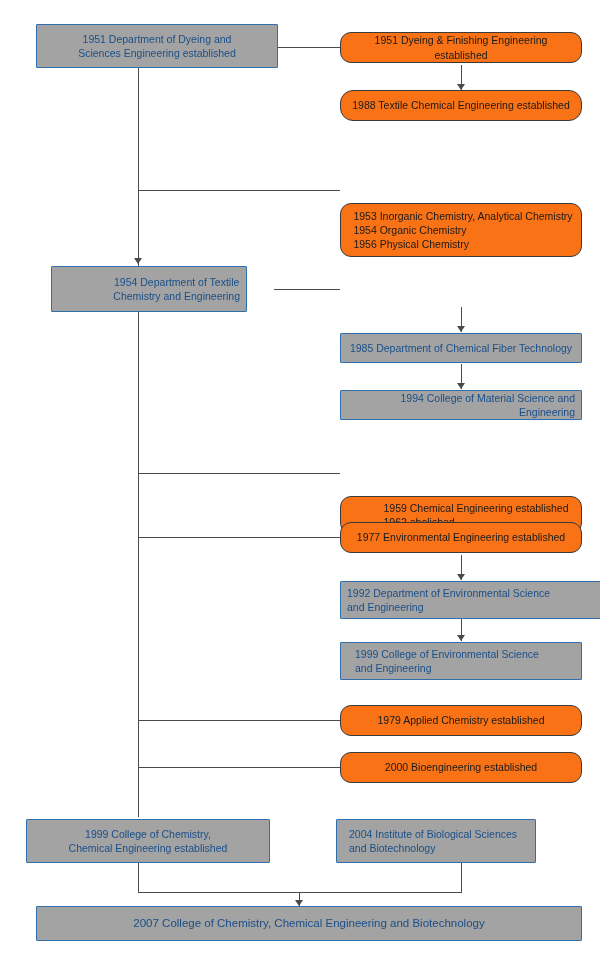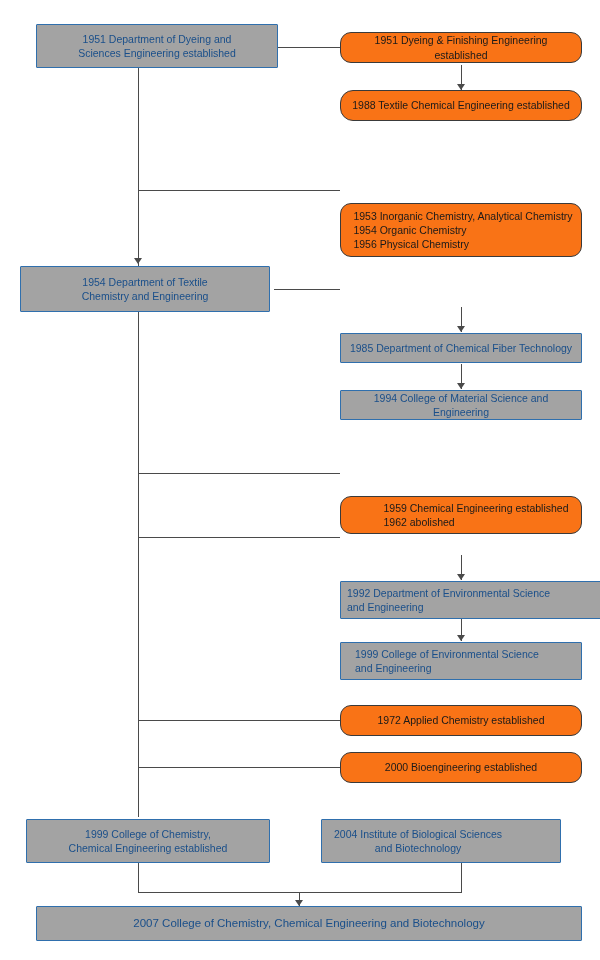--- a/index.html
+++ b/index.html
@@ -121,74 +121,77 @@
   </div>
 
   <div class="node rounded left" style="left:340px; top:163px; width:242px; height:54px; padding-left:10px;">
     <span>
       <span class="txt">1953 Inorganic Chemistry, Analytical Chemistry</span>
       <span class="txt">1954 Organic Chemistry</span>
       <span class="txt">1956 Physical Chemistry</span>
     </span>
   </div>
 
-  <div class="node blue" style="left:20px; top:266px; width:250px; height:46px;">
+  <div class="node blue" style="left:51px; top:266px; width:196px; height:46px;justify-content:flex-end;">
     <span>
       <span class="txt">1954 Department of Textile</span>
       <span class="txt">Chemistry and Engineering</span>
     </span>
   </div>
 
 
   <div class="node blue" style="left:340px; top:333px; width:242px; height:30px;">
     <span class="txt">1985 Department of Chemical Fiber Technology</span>
   </div>
 
-  <div class="node blue" style="left:340px; top:390px; width:242px; height:30px;">
+  <div class="node blue" style="left:340px; top:390px; width:242px; height:30px;text-align:right;">
     <span class="txt">1994 College of Material Science and Engineering</span>
   </div>
 
   <div class="node rounded left" style="left:340px; top:456px; width:242px; height:38px; padding-left:36px;">
     <span>
       <span class="txt">1959 Chemical Engineering established</span>
       <span class="txt">1962 abolished</span>
     </span>
   </div>
 
+  <div class="node rounded" style="left:340px; top:522px; width:242px; height:31px;">
+    <span class="txt">1977 Environmental Engineering established</span>
+  </div>
 
   <div class="node blue bluebox-left" style="left:340px; top:581px; width:282px; height:38px; ">
     <span>
       <span class="txt">1992 Department of Environmental Science</span>
       <span class="txt">and Engineering</span>
     </span>
   </div>
 
   <div class="node blue bluebox-left" style="left:340px; top:642px; width:242px; height:38px; padding-left:14px;">
     <span>
       <span class="txt">1999  College of Environmental Science</span>
       <span class="txt">and Engineering</span>
     </span>
   </div>
 
   <div class="node rounded" style="left:340px; top:705px; width:242px; height:31px;">
-    <span class="txt">1972 Applied Chemistry established</span>
+    <span class="txt">1979 Applied Chemistry established</span>
   </div>
 
   <div class="node rounded" style="left:340px; top:752px; width:242px; height:31px;">
     <span class="txt">2000 Bioengineering established</span>
   </div>
 
   <div class="node blue" style="left:26px; top:819px; width:244px; height:44px;">
     <span>
       <span class="txt">1999  College of Chemistry,</span>
       <span class="txt">Chemical Engineering established</span>
     </span>
   </div>
 
-  <div class="node blue bluebox-left" style="left:321px; top:819px; width:240px; height:44px; padding-left:12px;text-align:center;">
+  <div class="node blue bluebox-left" style="left:336px; top:819px; width:200px; height:44px; padding-left:12px;">
     <span>
       <span class="txt">2004 Institute of Biological Sciences</span>
       <span class="txt">and Biotechnology</span>
     </span>
   </div>
 
   <div class="node blue" style="left:36px; top:906px; width:546px; height:35px; font-size:11.5px;">
     <span class="txt">2007  College of Chemistry, Chemical Engineering and Biotechnology</span>
   </div>
 

